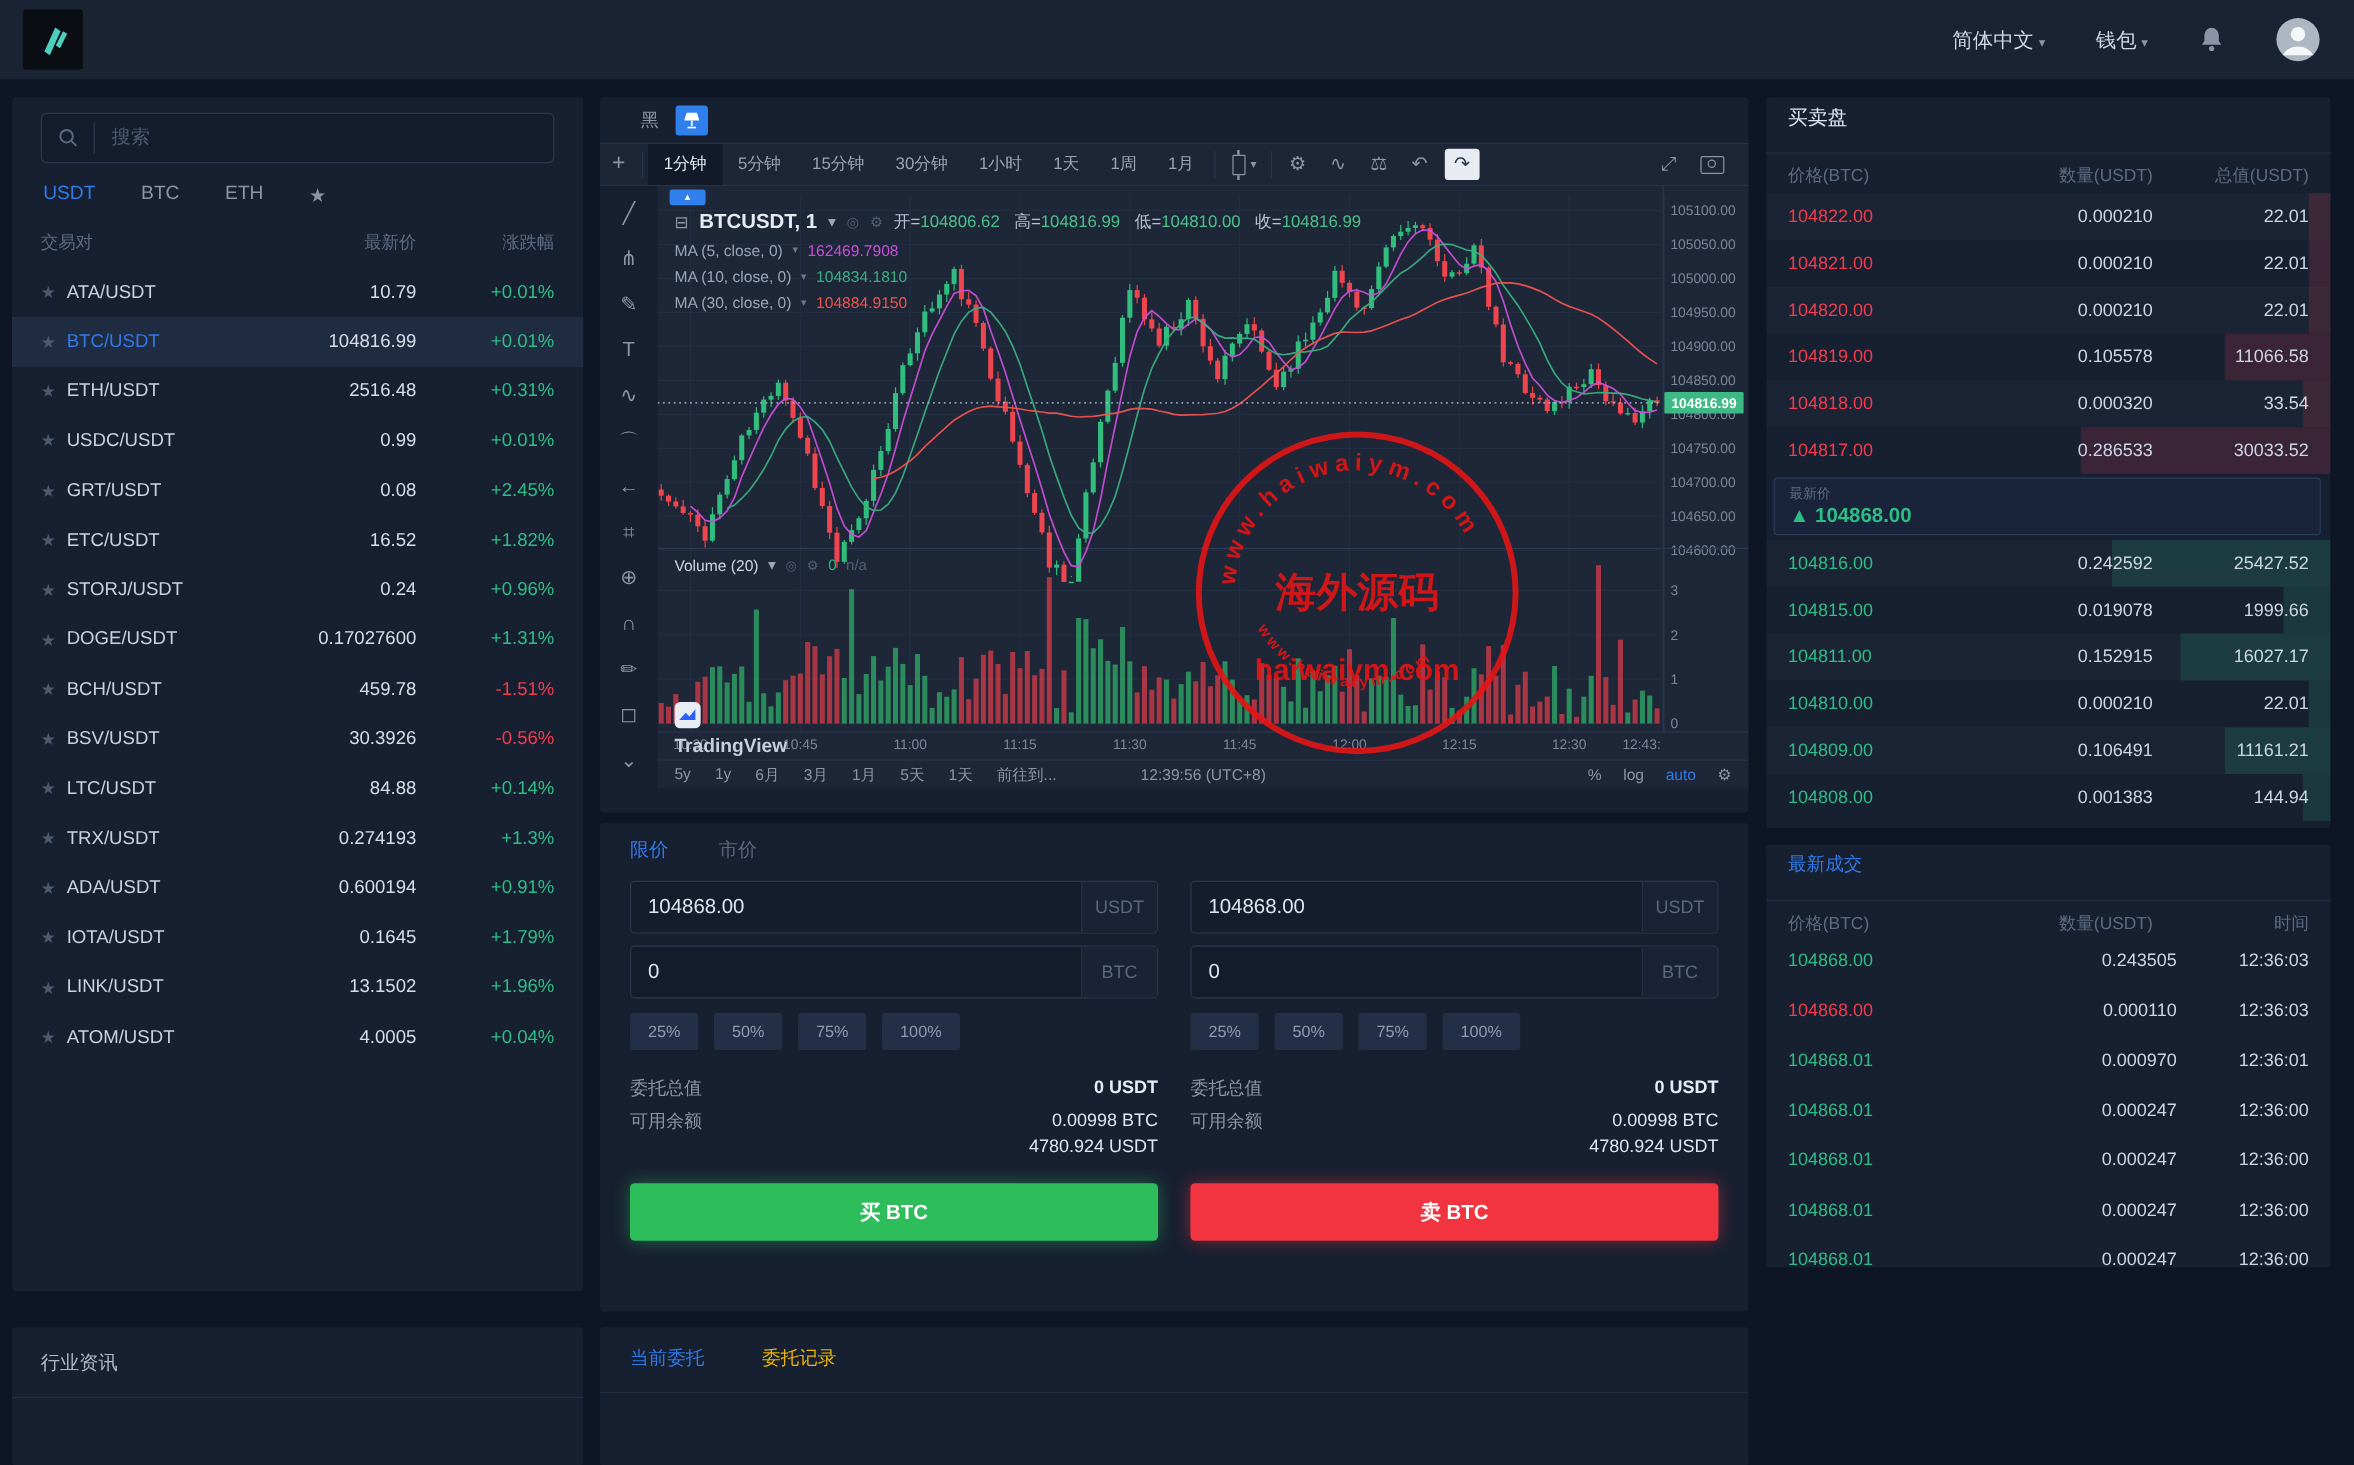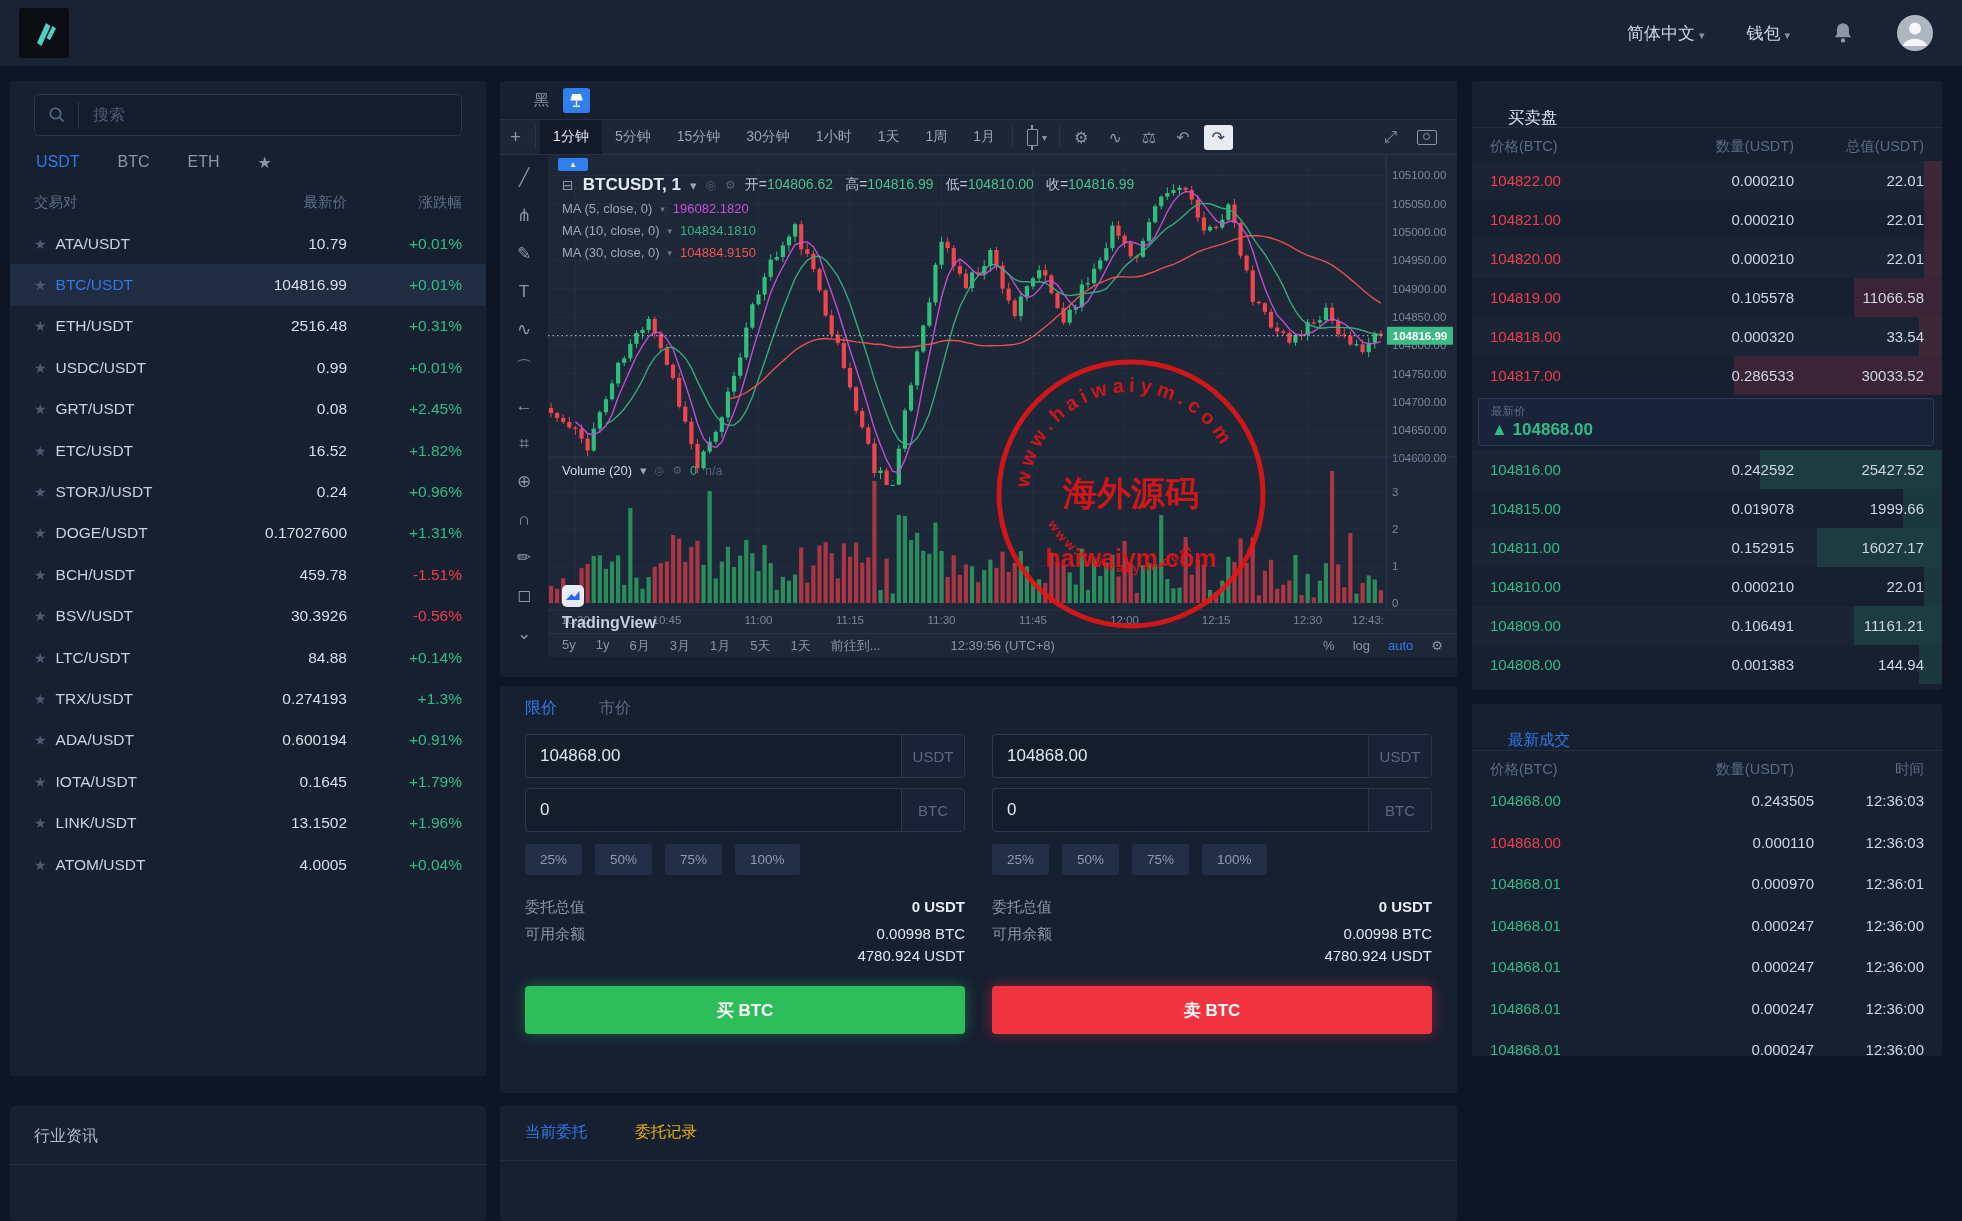--- a/index.html
+++ b/index.html
@@ -99,21 +99,21 @@
   .trade-btn{position:absolute;left:0;top:300px;width:100%;height:48px;border:none;border-radius:4px;color:#fff;font-size:17px;font-weight:bold;cursor:pointer;font-family:inherit;}
   #buy-btn{background:#2ebd5b;box-shadow:0 0 14px rgba(46,189,91,.45);}
   #sell-btn{background:#f1343f;box-shadow:0 0 14px rgba(241,52,63,.45);}
   
   #ordersp{left:500px;top:1106px;width:957px;height:115px;}
   #orders-tabs{position:absolute;left:25px;top:16px;display:flex;gap:48px;font-size:15.5px;}
   #tab-current{color:#3179e8;cursor:pointer;} #tab-history{color:#eab308;cursor:pointer;}
   #ordersp .hr{position:absolute;left:0;top:54px;width:100%;height:1px;background:#222d42;}
   
   #bookp{left:1472px;top:81px;width:470px;height:609px;}
-  .rp-title{position:absolute;left:18px;top:26px;font-size:16.5px;color:#dfe6f2;margin-left:18px;}
+  .rp-title{position:absolute;left:18px;top:6px;font-size:16.5px;color:#dfe6f2;}
   .rp-hr{position:absolute;left:0;top:46px;width:100%;height:1px;background:#222d42;}
   .rp-cols{position:absolute;left:0;top:56px;width:100%;display:flex;padding:0 18px;box-sizing:border-box;font-size:14.5px;color:#5c6b84;}
   .rp-cols .c1{width:120px;} .rp-cols .c2{flex:1;text-align:right;} .rp-cols .c3{width:130px;text-align:right;}
   .book-rows{position:absolute;left:0;width:100%;}
   .book-row{position:relative;display:flex;align-items:center;height:39px;padding:0 18px;box-sizing:border-box;font-size:15px;cursor:pointer;}
   .book-row:nth-child(odd){background:rgba(255,255,255,0.02);}
   .book-row .bprice{width:120px;position:relative;z-index:1;}
   .book-row .bqty{flex:1;text-align:right;color:#cdd6e4;position:relative;z-index:1;}
   .book-row .btotal{width:130px;text-align:right;color:#cdd6e4;position:relative;z-index:1;}
   .depth{position:absolute;right:0;top:0;height:100%;z-index:0;}
@@ -838,21 +838,21 @@
             <span class="ohlc-part"><span class="lbl">开=</span><span class="val">104806.62</span></span>
             <span class="ohlc-part"><span class="lbl">高=</span><span class="val">104816.99</span></span>
             <span class="ohlc-part"><span class="lbl">低=</span><span class="val">104810.00</span></span>
             <span class="ohlc-part"><span class="lbl">收=</span><span class="val">104816.99</span></span>
           </span>
       </div>
       <div id="ma-rows">
           <div class="ma-row" style="top: 46px;">
             <span>MA (5, close, 0)</span>
             <span class="caret">▾</span>
-            <span style="color: rgb(201, 79, 217);">196082.1820</span>
+            <span style="color: rgb(201, 79, 217);">162469.7908</span>
           </div>
           <div class="ma-row" style="top: 68px;">
             <span>MA (10, close, 0)</span>
             <span class="caret">▾</span>
             <span style="color: rgb(58, 174, 126);">104834.1810</span>
           </div>
           <div class="ma-row" style="top: 90px;">
             <span>MA (30, close, 0)</span>
             <span class="caret">▾</span>
             <span style="color: rgb(239, 83, 80);">104884.9150</span>

